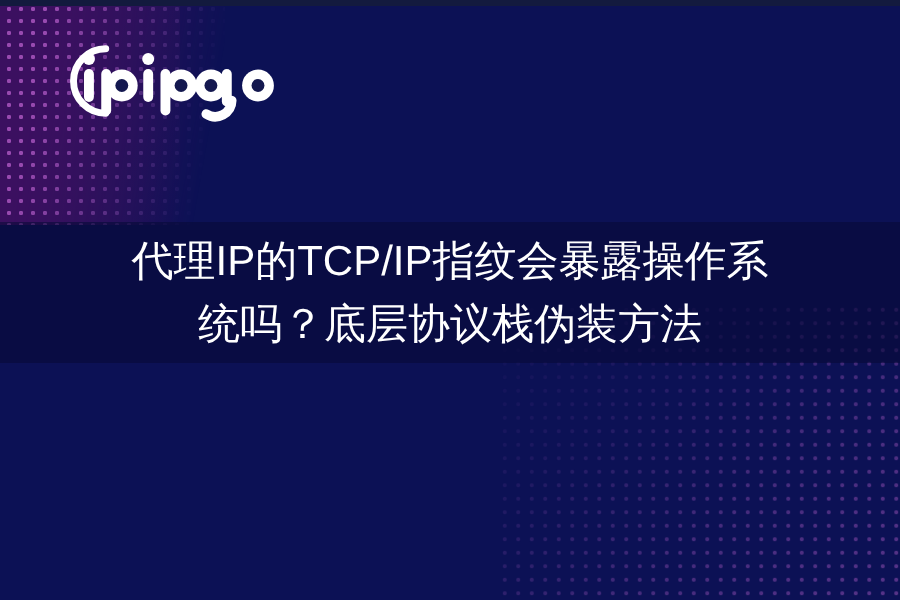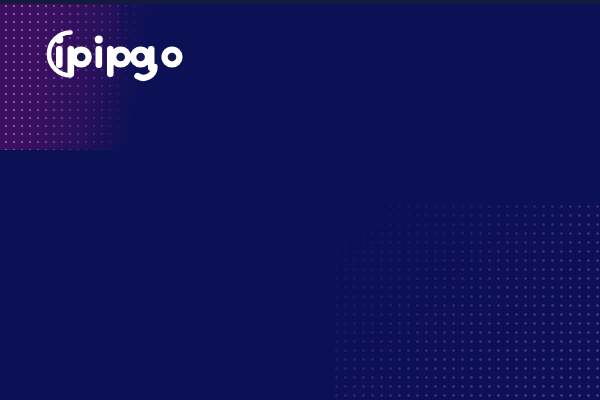--- a/index.html
+++ b/index.html
@@ -149,14 +149,18 @@
         <circle cx="114.6" cy="35.0" r="4.3" fill="#14184f"></circle>
         <rect x="121.9" y="24" width="6.6" height="25" rx="3.3"></rect>
         <path d="M 128.5 45 a 11 11 0 0 1 -17 9" fill="none" stroke="#ffffff" stroke-width="6.4" stroke-linecap="round"></path>
 
         <circle cx="146.0" cy="35.0" r="10.6"></circle>
         <circle cx="146.0" cy="35.0" r="4.3" fill="#14184f"></circle>
       </g>
     </svg>
   </div>
 
+  <div id="title-band">
+    <h1 id="title-text">代理IP的TCP/IP指纹会暴露操作系
+统吗？底层协议栈伪装方法</h1>
+  </div>
 
 </div>
 
 </body></html>

